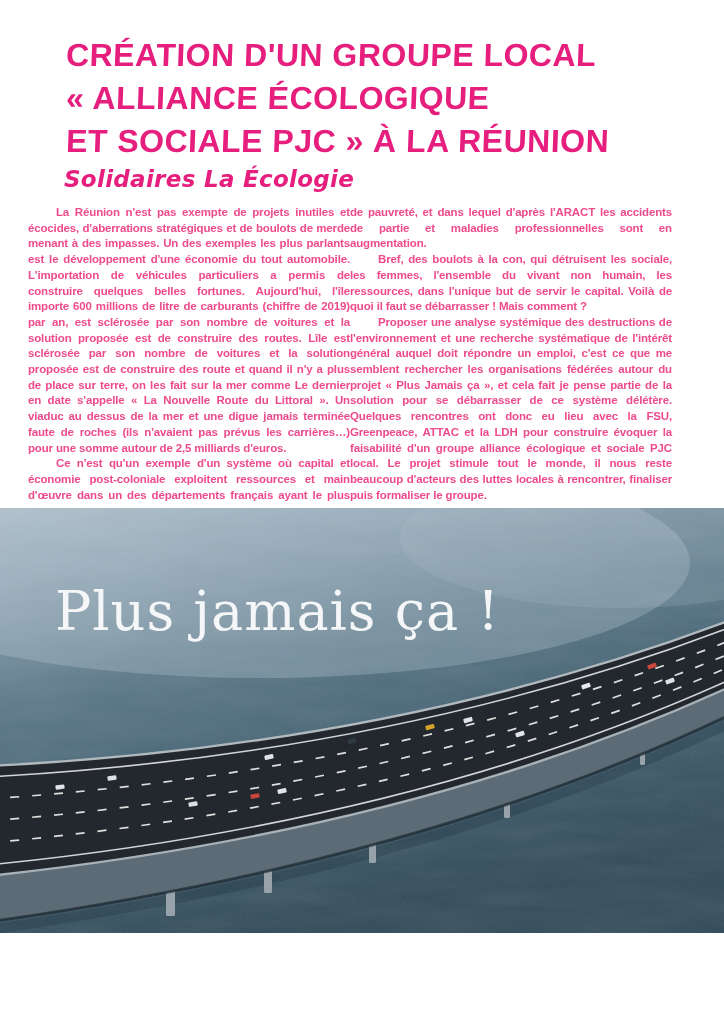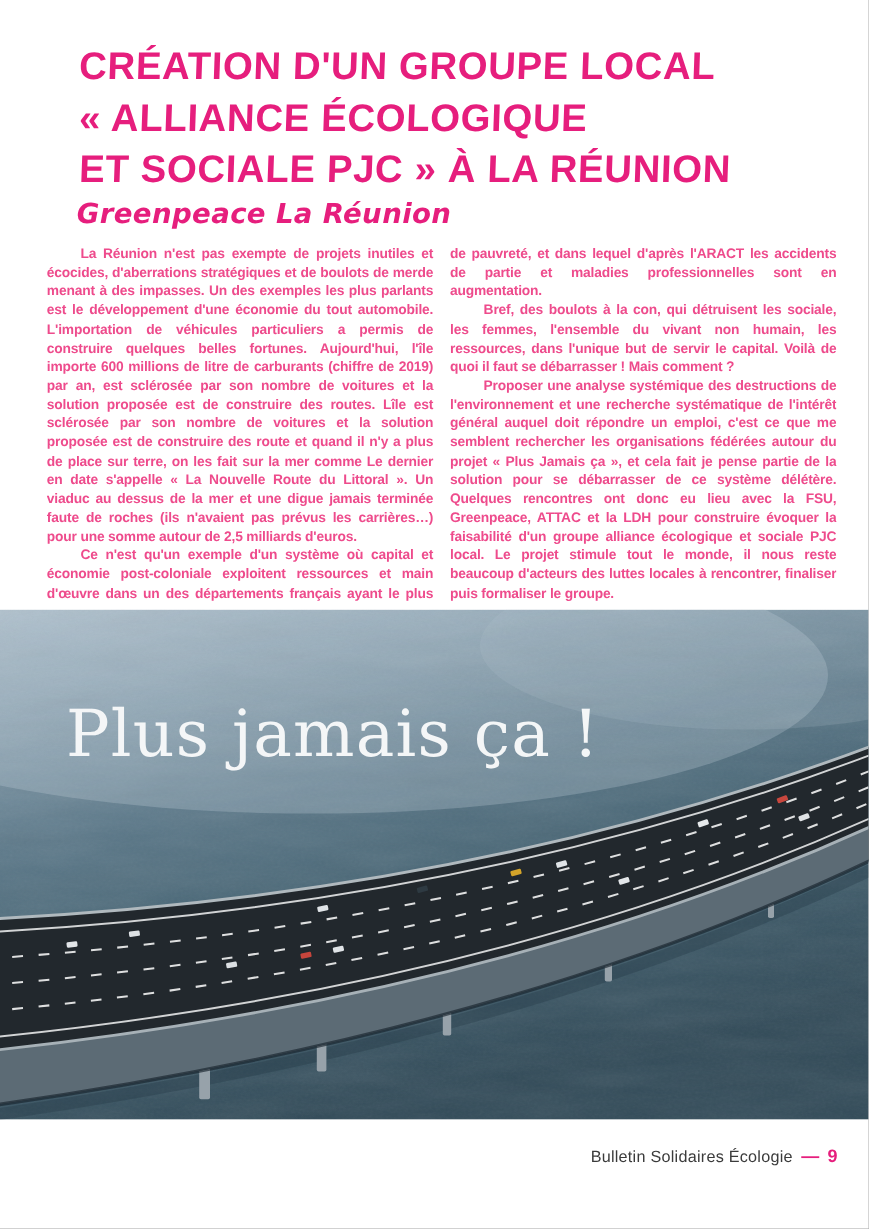--- a/index.html
+++ b/index.html
@@ -16,22 +16,22 @@
     font-family:"Liberation Sans", sans-serif;
   }
   .headline .hl-line{transform:skewX(-2deg);}
   .subtitle{
     position:absolute;left:64px;top:166px;
     color:#e61e7d;font-style:italic;font-weight:700;font-size:23px;
     font-family:"DejaVu Sans", sans-serif;letter-spacing:0.3px;
   }
   
   .columns{
-    position:absolute;left:39px;top:205px;width:658px;height:298px;
-    display:flex;gap:14px;overflow:hidden;
+    position:absolute;left:28px;top:205px;width:658px;height:298px;
+    display:flex;overflow:hidden;
   }
   .col{
     width:322px;flex:0 0 322px;
     color:#ee4b8c;font-size:11.5px;line-height:15.7px;font-weight:700;
     text-align:justify;letter-spacing:-0.15px;
   }
   .col p{margin:0;}
   .col p.indent{text-indent:28px;}
   
   .photo{
@@ -52,21 +52,21 @@
 <body>
 
 <div id="page">
 
   <div class="headline">
     <div class="hl-line">CRÉATION D'UN GROUPE LOCAL</div>
     <div class="hl-line">« ALLIANCE ÉCOLOGIQUE</div>
     <div class="hl-line">ET SOCIALE PJC » À LA RÉUNION</div>
   </div>
 
-  <div class="subtitle">Greenpeace La Réunion</div>
+  <div class="subtitle">Solidaires La Écologie</div>
 
   <div class="columns">
     <div class="col">
       <p class="indent">La Réunion n'est pas exempte de projets inutiles et écocides, d'aberrations stratégiques et de boulots de merde menant à des impasses. Un des exemples les plus parlants est le développement d'une économie du tout automobile. L'importation de véhicules particuliers a permis de construire quelques belles fortunes. Aujourd'hui, l'île importe 600 millions de litre de carburants (chiffre de 2019) par an, est sclérosée par son nombre de voitures et la solution proposée est de construire des routes. Lîle est sclérosée par son nombre de voitures et la solution proposée est de construire des route et quand il n'y a plus de place sur terre, on les fait sur la mer comme Le dernier en date s'appelle « La Nouvelle Route du Littoral ». Un viaduc au dessus de la mer et une digue jamais terminée faute de roches (ils n'avaient pas prévus les carrières…) pour une somme autour de 2,5 milliards d'euros.</p>
       <p class="indent">Ce n'est qu'un exemple d'un système où capital et économie post-coloniale exploitent ressources et main d'œuvre dans un des départements français ayant le plus fort taux</p>
     </div>
     <div class="col">
       <p>de pauvreté, et dans lequel d'après l'ARACT les accidents de partie et maladies professionnelles sont en augmentation.</p>
       <p class="indent">Bref, des boulots à la con, qui détruisent les sociale, les femmes, l'ensemble du vivant non humain, les ressources, dans l'unique but de servir le capital. Voilà de quoi il faut se débarrasser ! Mais comment ?</p>
       <p class="indent">Proposer une analyse systémique des destructions de l'environnement et une recherche systématique de l'intérêt général auquel doit répondre un emploi, c'est ce que me semblent rechercher les organisations fédérées autour du projet « Plus Jamais ça », et cela fait je pense partie de la solution pour se débarrasser de ce système délétère. Quelques rencontres ont donc eu lieu avec la FSU, Greenpeace, ATTAC et la LDH pour construire évoquer la faisabilité d'un groupe alliance écologique et sociale PJC local. Le projet stimule tout le monde, il nous reste beaucoup d'acteurs des luttes locales à rencontrer, finaliser puis formaliser le groupe.</p>
@@ -140,19 +140,14 @@
         <rect x="515.5" y="223.8" width="9" height="4.5" rx="1" fill="#e3e6e9" transform="rotate(-17 520 226)"></rect>
         <rect x="581.5" y="175.8" width="9" height="4.5" rx="1" fill="#e6e9eb" transform="rotate(-19 586 178)"></rect>
         <rect x="647.5" y="155.8" width="9" height="4.5" rx="1" fill="#c8473e" transform="rotate(-20 652 158)"></rect>
         <rect x="665.5" y="170.8" width="9" height="4.5" rx="1" fill="#dfe2e5" transform="rotate(-20 670 173)"></rect>
       </g>
 
       <text x="55" y="122" font-family="DejaVu Serif, serif" font-size="54" fill="#f4f6f7" letter-spacing="1">Plus jamais ça !</text>
     </svg>
   </div>
 
-  <div class="footer">
-    <span class="bulletin">Bulletin Solidaires Écologie</span>
-    <span class="dash">—</span>
-    <span class="pagenum">9</span>
-  </div>
 
 </div>
 
 </body></html>

